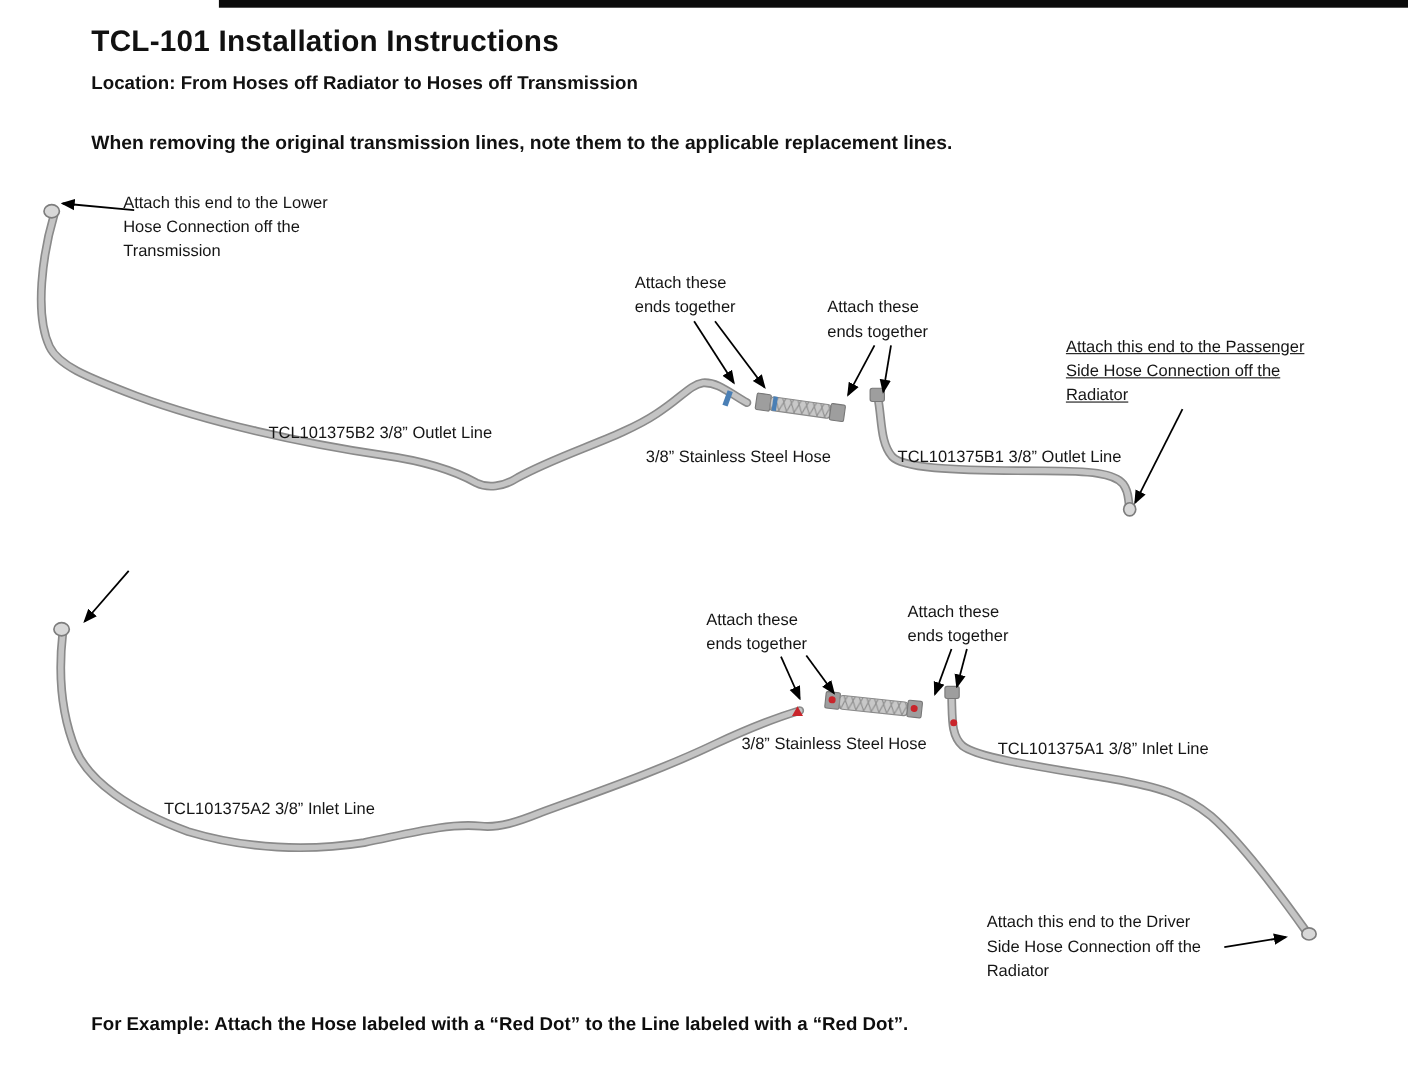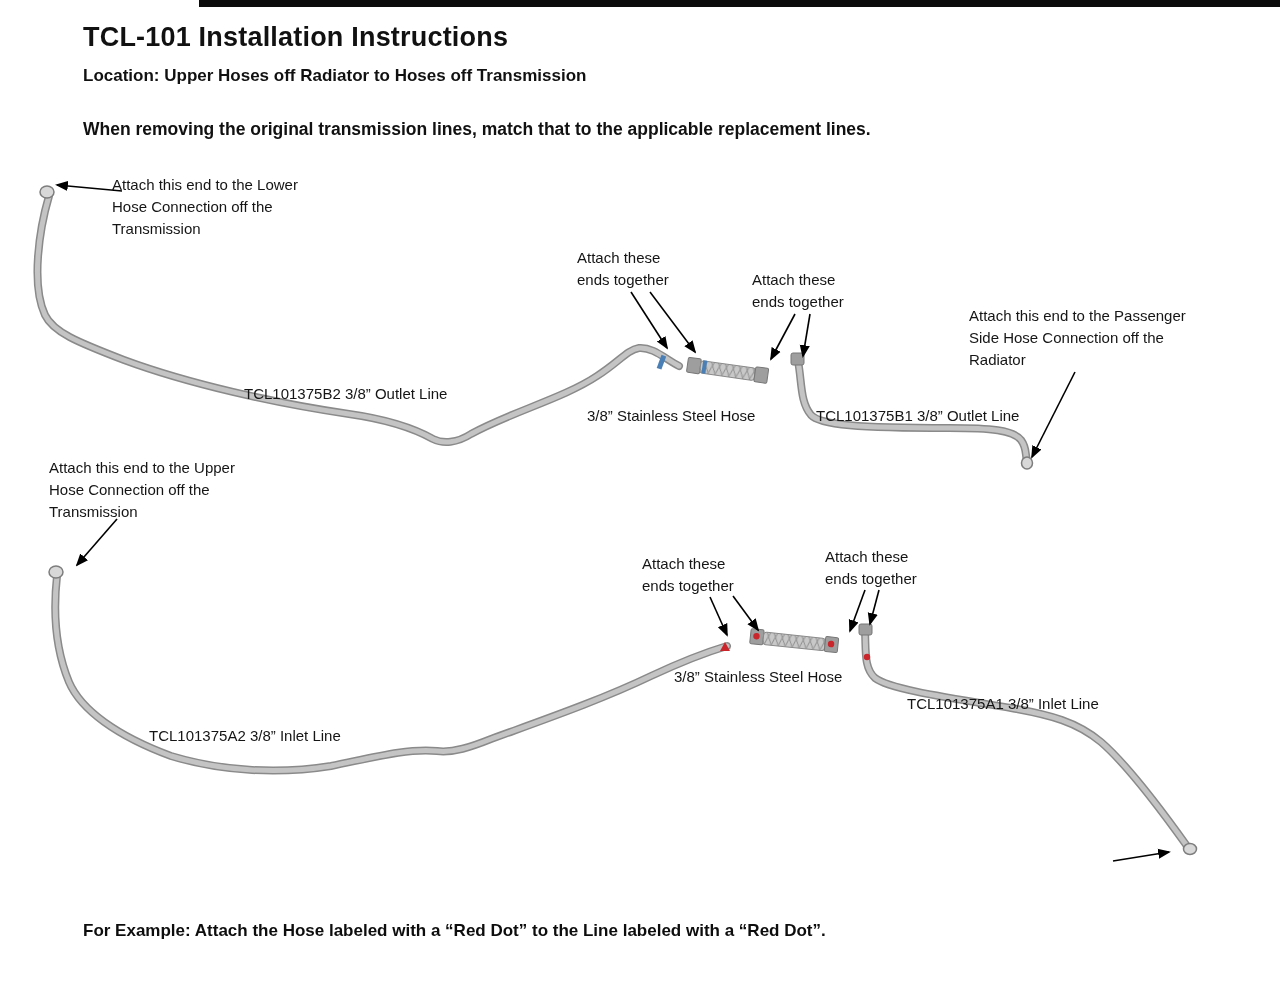--- a/index.html
+++ b/index.html
@@ -87,33 +87,33 @@
       <line x1="98" y1="519" x2="58" y2="565" marker-end="url(#arrowhead)"></line>
       <line x1="691" y1="597" x2="708" y2="635" marker-end="url(#arrowhead)"></line>
       <line x1="714" y1="596" x2="739" y2="630" marker-end="url(#arrowhead)"></line>
       <line x1="846" y1="590" x2="831" y2="631" marker-end="url(#arrowhead)"></line>
       <line x1="860" y1="590" x2="851" y2="624" marker-end="url(#arrowhead)"></line>
       <line x1="1094" y1="861" x2="1150" y2="852" marker-end="url(#arrowhead)"></line>
     </g>
   </svg>
 
   <div class="title">TCL-101 Installation Instructions</div>
-  <div class="subtitle">Location: Upper Hoses off Radiator to Hoses off Transmission</div>
-  <div class="instruction">When removing the original transmission lines, match that to the applicable replacement lines.</div>
+  <div class="subtitle">Location: From Hoses off Radiator to Hoses off Transmission</div>
+  <div class="instruction">When removing the original transmission lines, note them to the applicable replacement lines.</div>
 
   <div class="ann" style="left:93px;top:174px;width:208px;">Attach this end to the Lower Hose Connection off the Transmission</div>
   <div class="ann ann-c" style="left:558px;top:247px;width:112px;">Attach these ends together</div>
   <div class="ann ann-c" style="left:733px;top:269px;width:112px;">Attach these ends together</div>
-  <div class="ann" style="left:950px;top:305px;width:240px;">Attach this end to the Passenger Side Hose Connection off the Radiator</div>
+  <div class="ann" style="left:950px;top:305px;width:240px;text-decoration:underline;">Attach this end to the Passenger Side Hose Connection off the Radiator</div>
   <div class="lbl" style="left:225px;top:385px;">TCL101375B2 3/8” Outlet Line</div>
   <div class="lbl" style="left:568px;top:407px;">3/8” Stainless Steel Hose</div>
   <div class="lbl" style="left:797px;top:407px;">TCL101375B1 3/8” Outlet Line</div>
 
-  <div class="ann" style="left:30px;top:457px;width:208px;">Attach this end to the Upper Hose Connection off the Transmission</div>
   <div class="ann ann-c" style="left:623px;top:553px;width:112px;">Attach these ends together</div>
   <div class="ann ann-c" style="left:806px;top:546px;width:112px;">Attach these ends together</div>
   <div class="lbl" style="left:655px;top:668px;">3/8” Stainless Steel Hose</div>
-  <div class="lbl" style="left:888px;top:695px;">TCL101375A1 3/8” Inlet Line</div>
+  <div class="lbl" style="left:888px;top:672px;">TCL101375A1 3/8” Inlet Line</div>
   <div class="lbl" style="left:130px;top:727px;">TCL101375A2 3/8” Inlet Line</div>
+  <div class="ann" style="left:878px;top:828px;width:214px;">Attach this end to the Driver Side Hose Connection off the Radiator</div>
 
   <div class="note" style="left:64px;top:921px;">For Example: Attach the Hose labeled with a “Red Dot” to the Line labeled with a “Red Dot”.</div>
 
 </div>
 
 </body></html>

